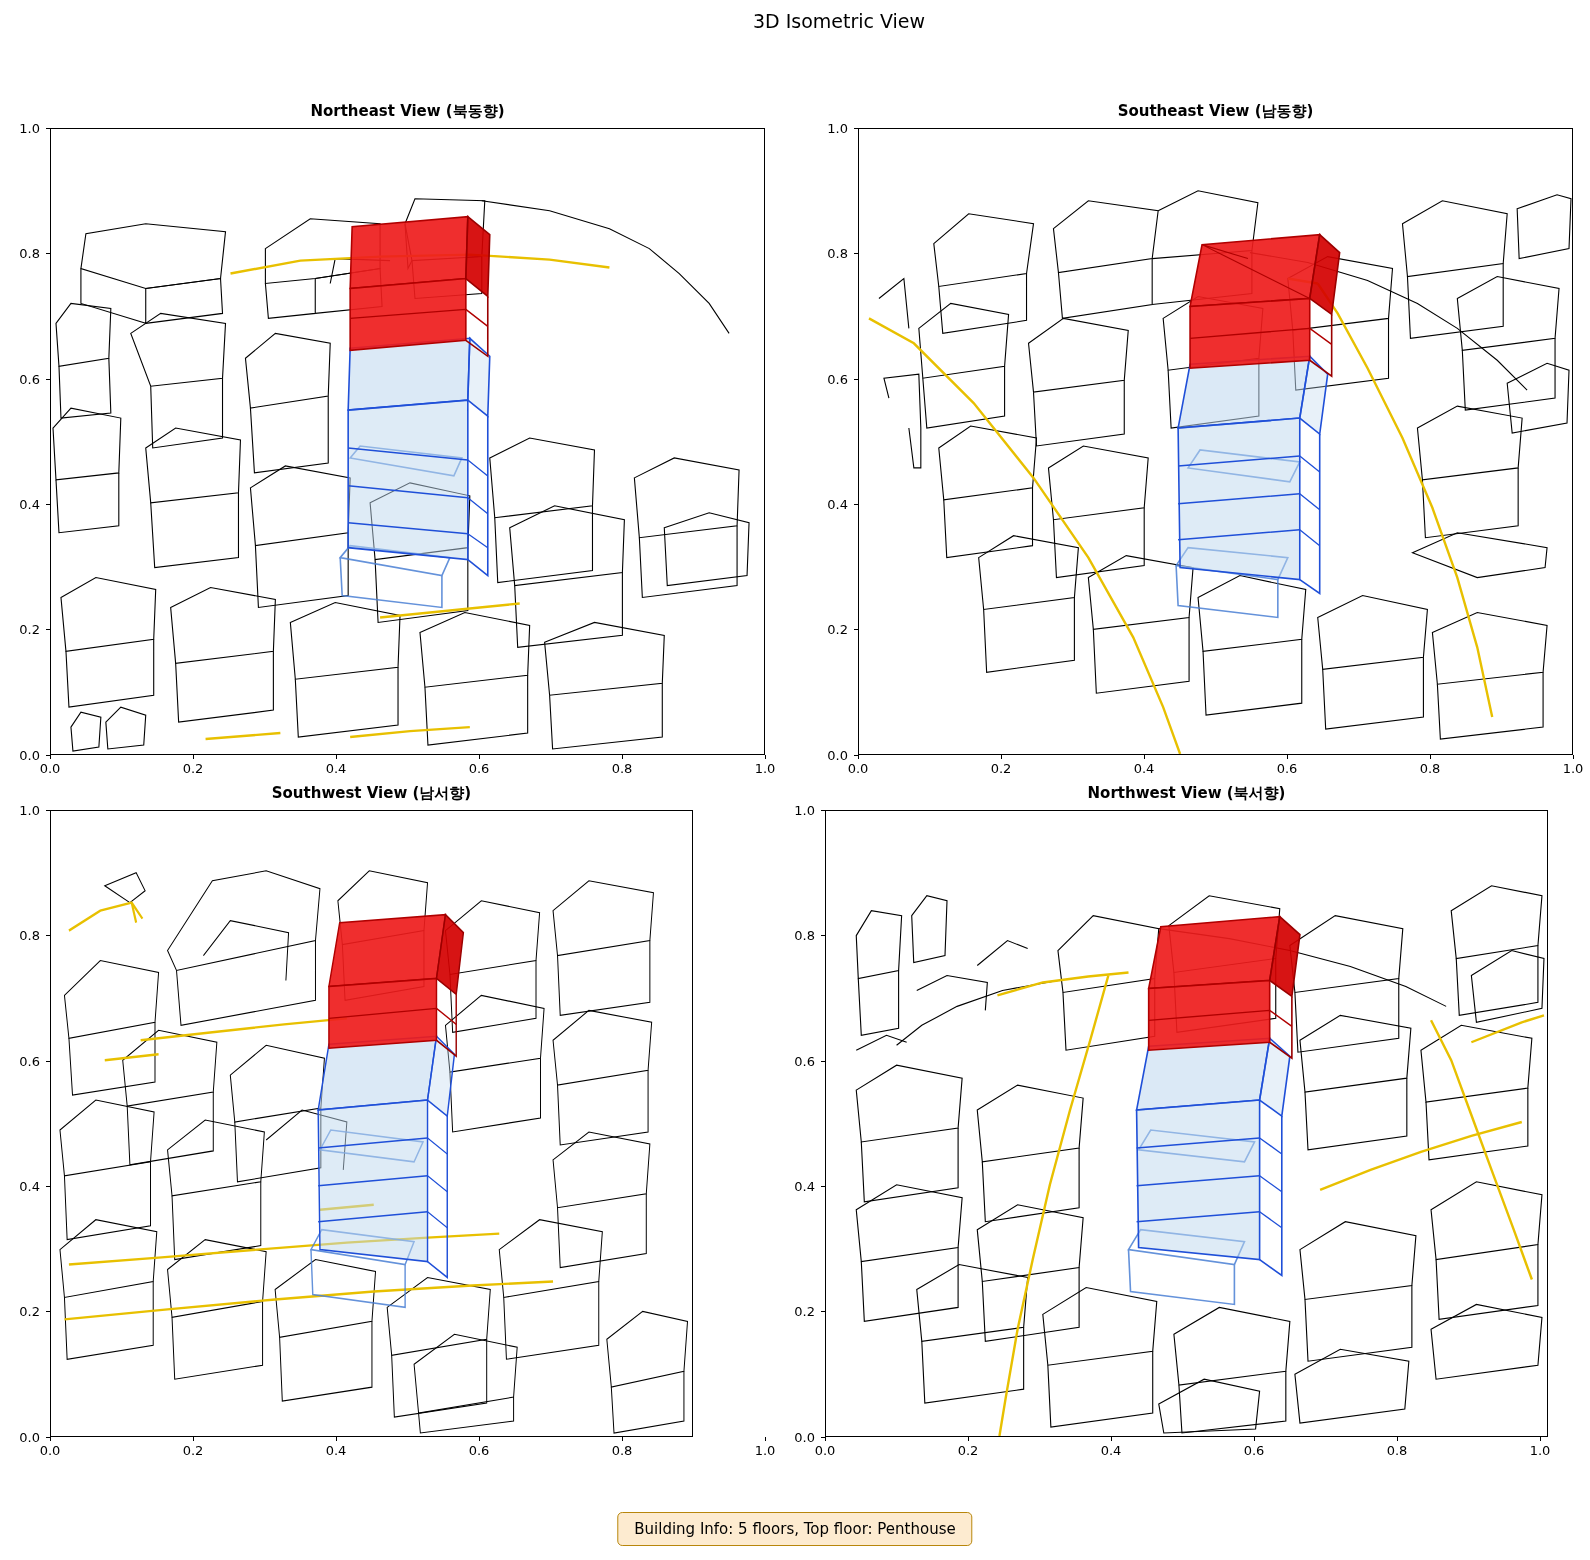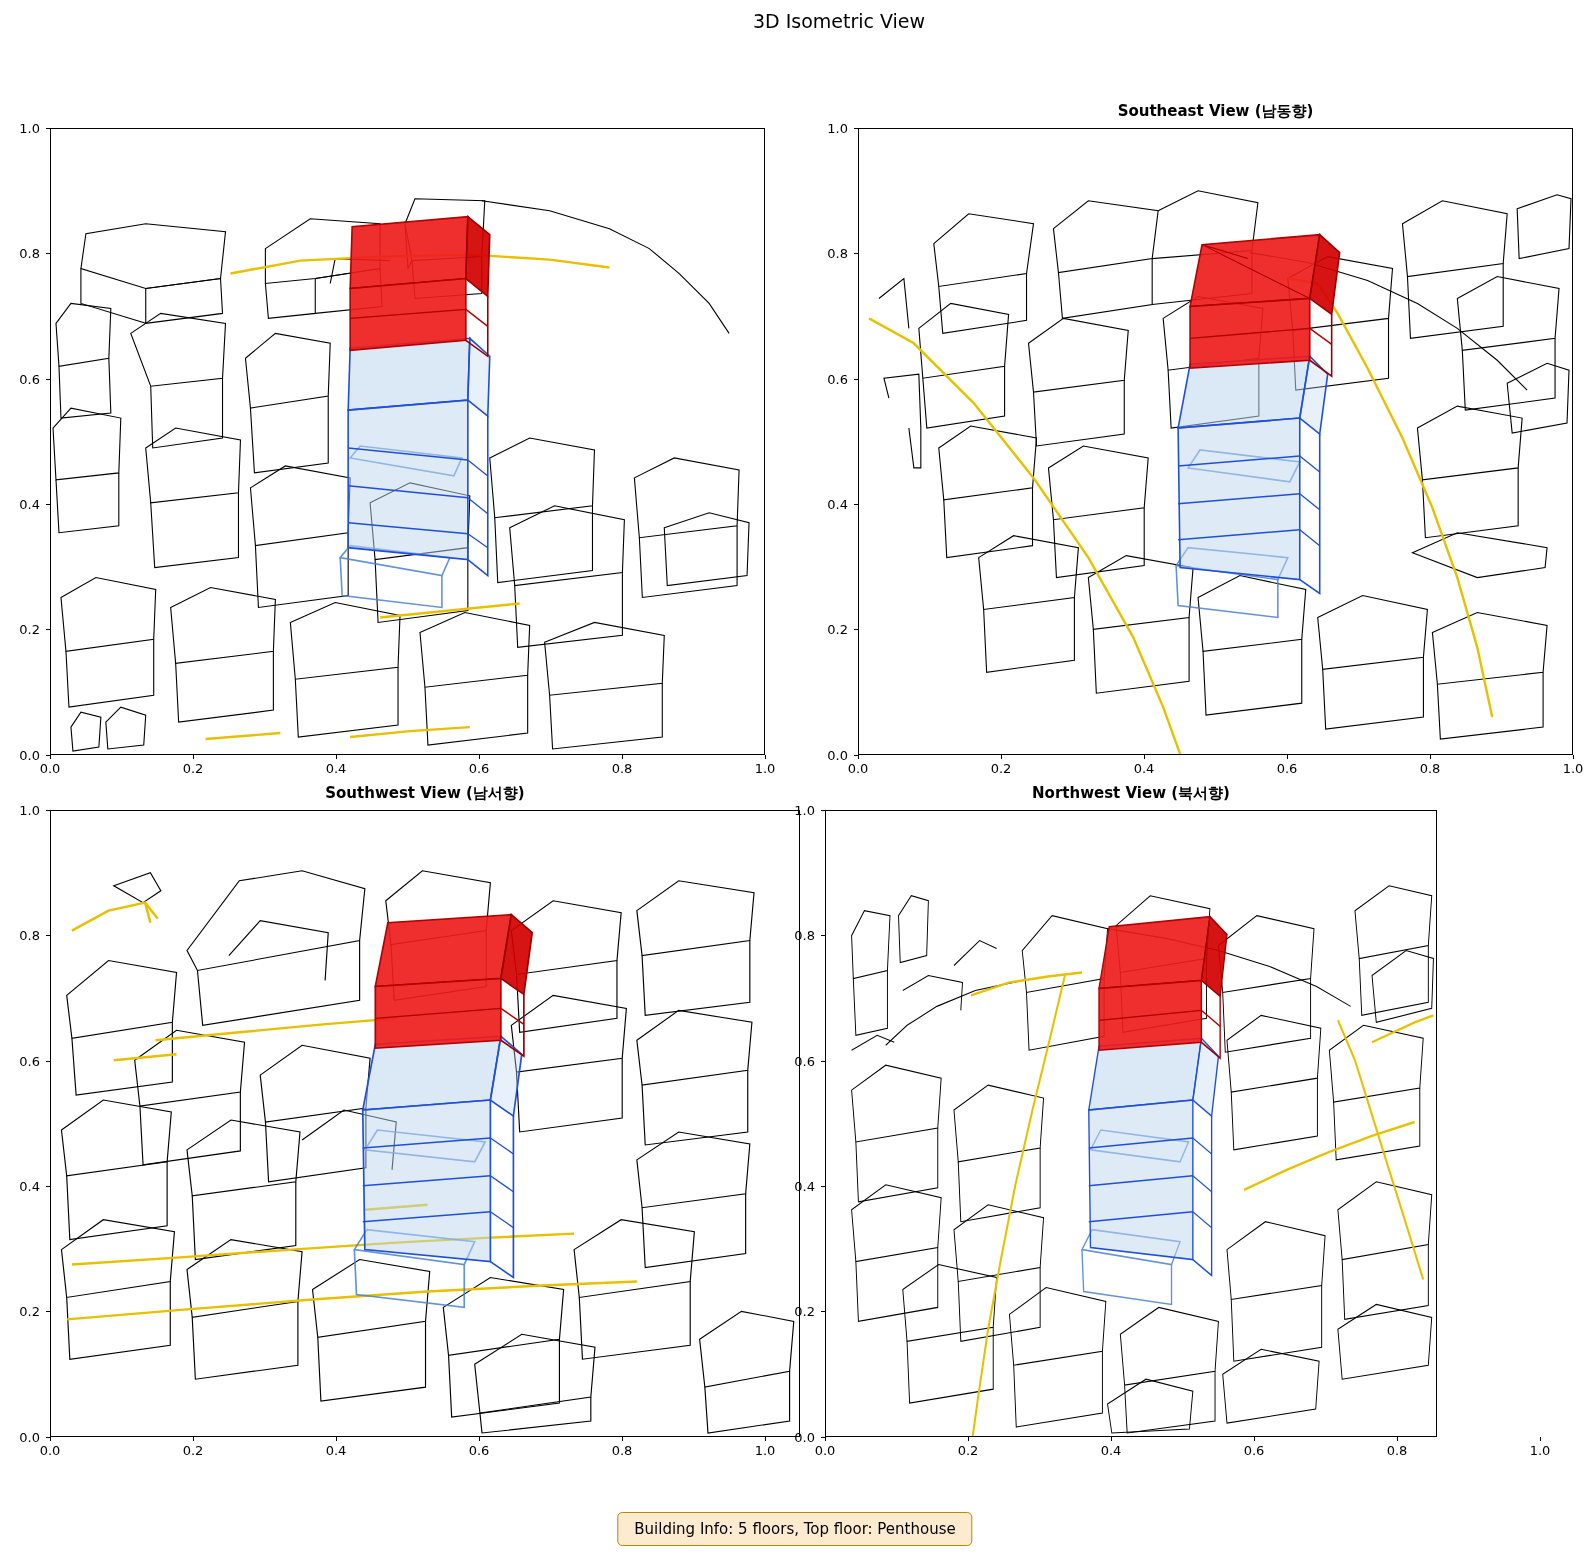--- a/index.html
+++ b/index.html
@@ -101,20 +101,21 @@
 </head>
 <body>
 
 <div class="figure">
 
   <div class="suptitle">
     <span>3D Isometric View</span>
   </div>
 
   <div class="panel" style="left:50px; top:128px; width:715px; height:627px;">
+    <div class="panel-title">Northeast View (북동향)</div>
     <div class="axes">
       <svg viewBox="0 0 715 627" preserveAspectRatio="none">
         <g fill="none" stroke="#000000" stroke-width="1.1">
           <path d="M30 140 L35 105 L95 95 L175 103 L170 150 L95 160 Z"></path>
           <path d="M30 140 L30 175 L95 195 L95 160"></path>
           <path d="M95 160 L170 150 L172 185 L95 195"></path>
           <path d="M215 120 L260 90 L330 95 L330 140 L265 150 L215 155 Z"></path>
           <path d="M215 155 L218 190 L265 185 L265 150"></path>
           <path d="M265 150 L330 140 L332 178 L265 185"></path>
           <path d="M355 95 L365 70 L435 72 L432 128 L362 132 Z"></path>
@@ -304,21 +305,21 @@
     <div class="tickmark-y" style="left:-4px; top:125px;"></div>
     <div class="tickmark-y" style="left:-4px; top:0px;"></div>
     <div class="tick-y" style="left:-44px; top:627px; width:34px;">0.0</div>
     <div class="tick-y" style="left:-44px; top:501px; width:34px;">0.2</div>
     <div class="tick-y" style="left:-44px; top:376px; width:34px;">0.4</div>
     <div class="tick-y" style="left:-44px; top:251px; width:34px;">0.6</div>
     <div class="tick-y" style="left:-44px; top:125px; width:34px;">0.8</div>
     <div class="tick-y" style="left:-44px; top:0px;   width:34px;">1.0</div>
   </div>
 
-  <div class="panel" style="left:50px; top:810px; width:750px; height:627px;">
+  <div class="panel" style="left:50px; top:810px; width:643px; height:627px;">
     <div class="panel-title">Southwest View (남서향)</div>
     <div class="axes">
       <svg viewBox="0 0 715 627" preserveAspectRatio="none">
         <g fill="none" stroke="#000000" stroke-width="1.1">
           <path d="M130 140 L180 70 L240 60 L300 78 L295 130 L140 160 Z"></path>
           <path d="M140 160 L145 215 L295 190 L295 130"></path>
           <path d="M15 185 L55 150 L120 162 L116 212 L20 228 Z"></path>
           <path d="M20 228 L24 285 L116 272 L116 212"></path>
           <path d="M170 145 L200 110 L265 122 L262 170"></path>
           <path d="M320 90 L355 60 L420 72 L416 120 L325 134 Z"></path>
@@ -408,21 +409,21 @@
     <div class="tickmark-y" style="left:-4px; top:125px;"></div>
     <div class="tickmark-y" style="left:-4px; top:0px;"></div>
     <div class="tick-y" style="left:-44px; top:627px; width:34px;">0.0</div>
     <div class="tick-y" style="left:-44px; top:501px; width:34px;">0.2</div>
     <div class="tick-y" style="left:-44px; top:376px; width:34px;">0.4</div>
     <div class="tick-y" style="left:-44px; top:251px; width:34px;">0.6</div>
     <div class="tick-y" style="left:-44px; top:125px; width:34px;">0.8</div>
     <div class="tick-y" style="left:-44px; top:0px;   width:34px;">1.0</div>
   </div>
 
-  <div class="panel" style="left:825px; top:810px; width:612px; height:627px;">
+  <div class="panel" style="left:825px; top:810px; width:723px; height:627px;">
     <div class="panel-title">Northwest View (북서향)</div>
     <div class="axes">
       <svg viewBox="0 0 715 627" preserveAspectRatio="none">
         <g fill="none" stroke="#000000" stroke-width="1.1">
           <path d="M30 125 L45 100 L75 105 L72 160 L32 168 Z"></path>
           <path d="M32 168 L35 225 L72 218 L72 160"></path>
           <path d="M85 105 L100 85 L120 90 L118 145 L87 152 Z"></path>
           <path d="M230 140 L265 105 L330 118 L326 168 L235 182 Z"></path>
           <path d="M235 182 L238 240 L326 226 L326 168"></path>
           <path d="M340 115 L380 85 L450 98 L446 148 L345 162 Z"></path>

